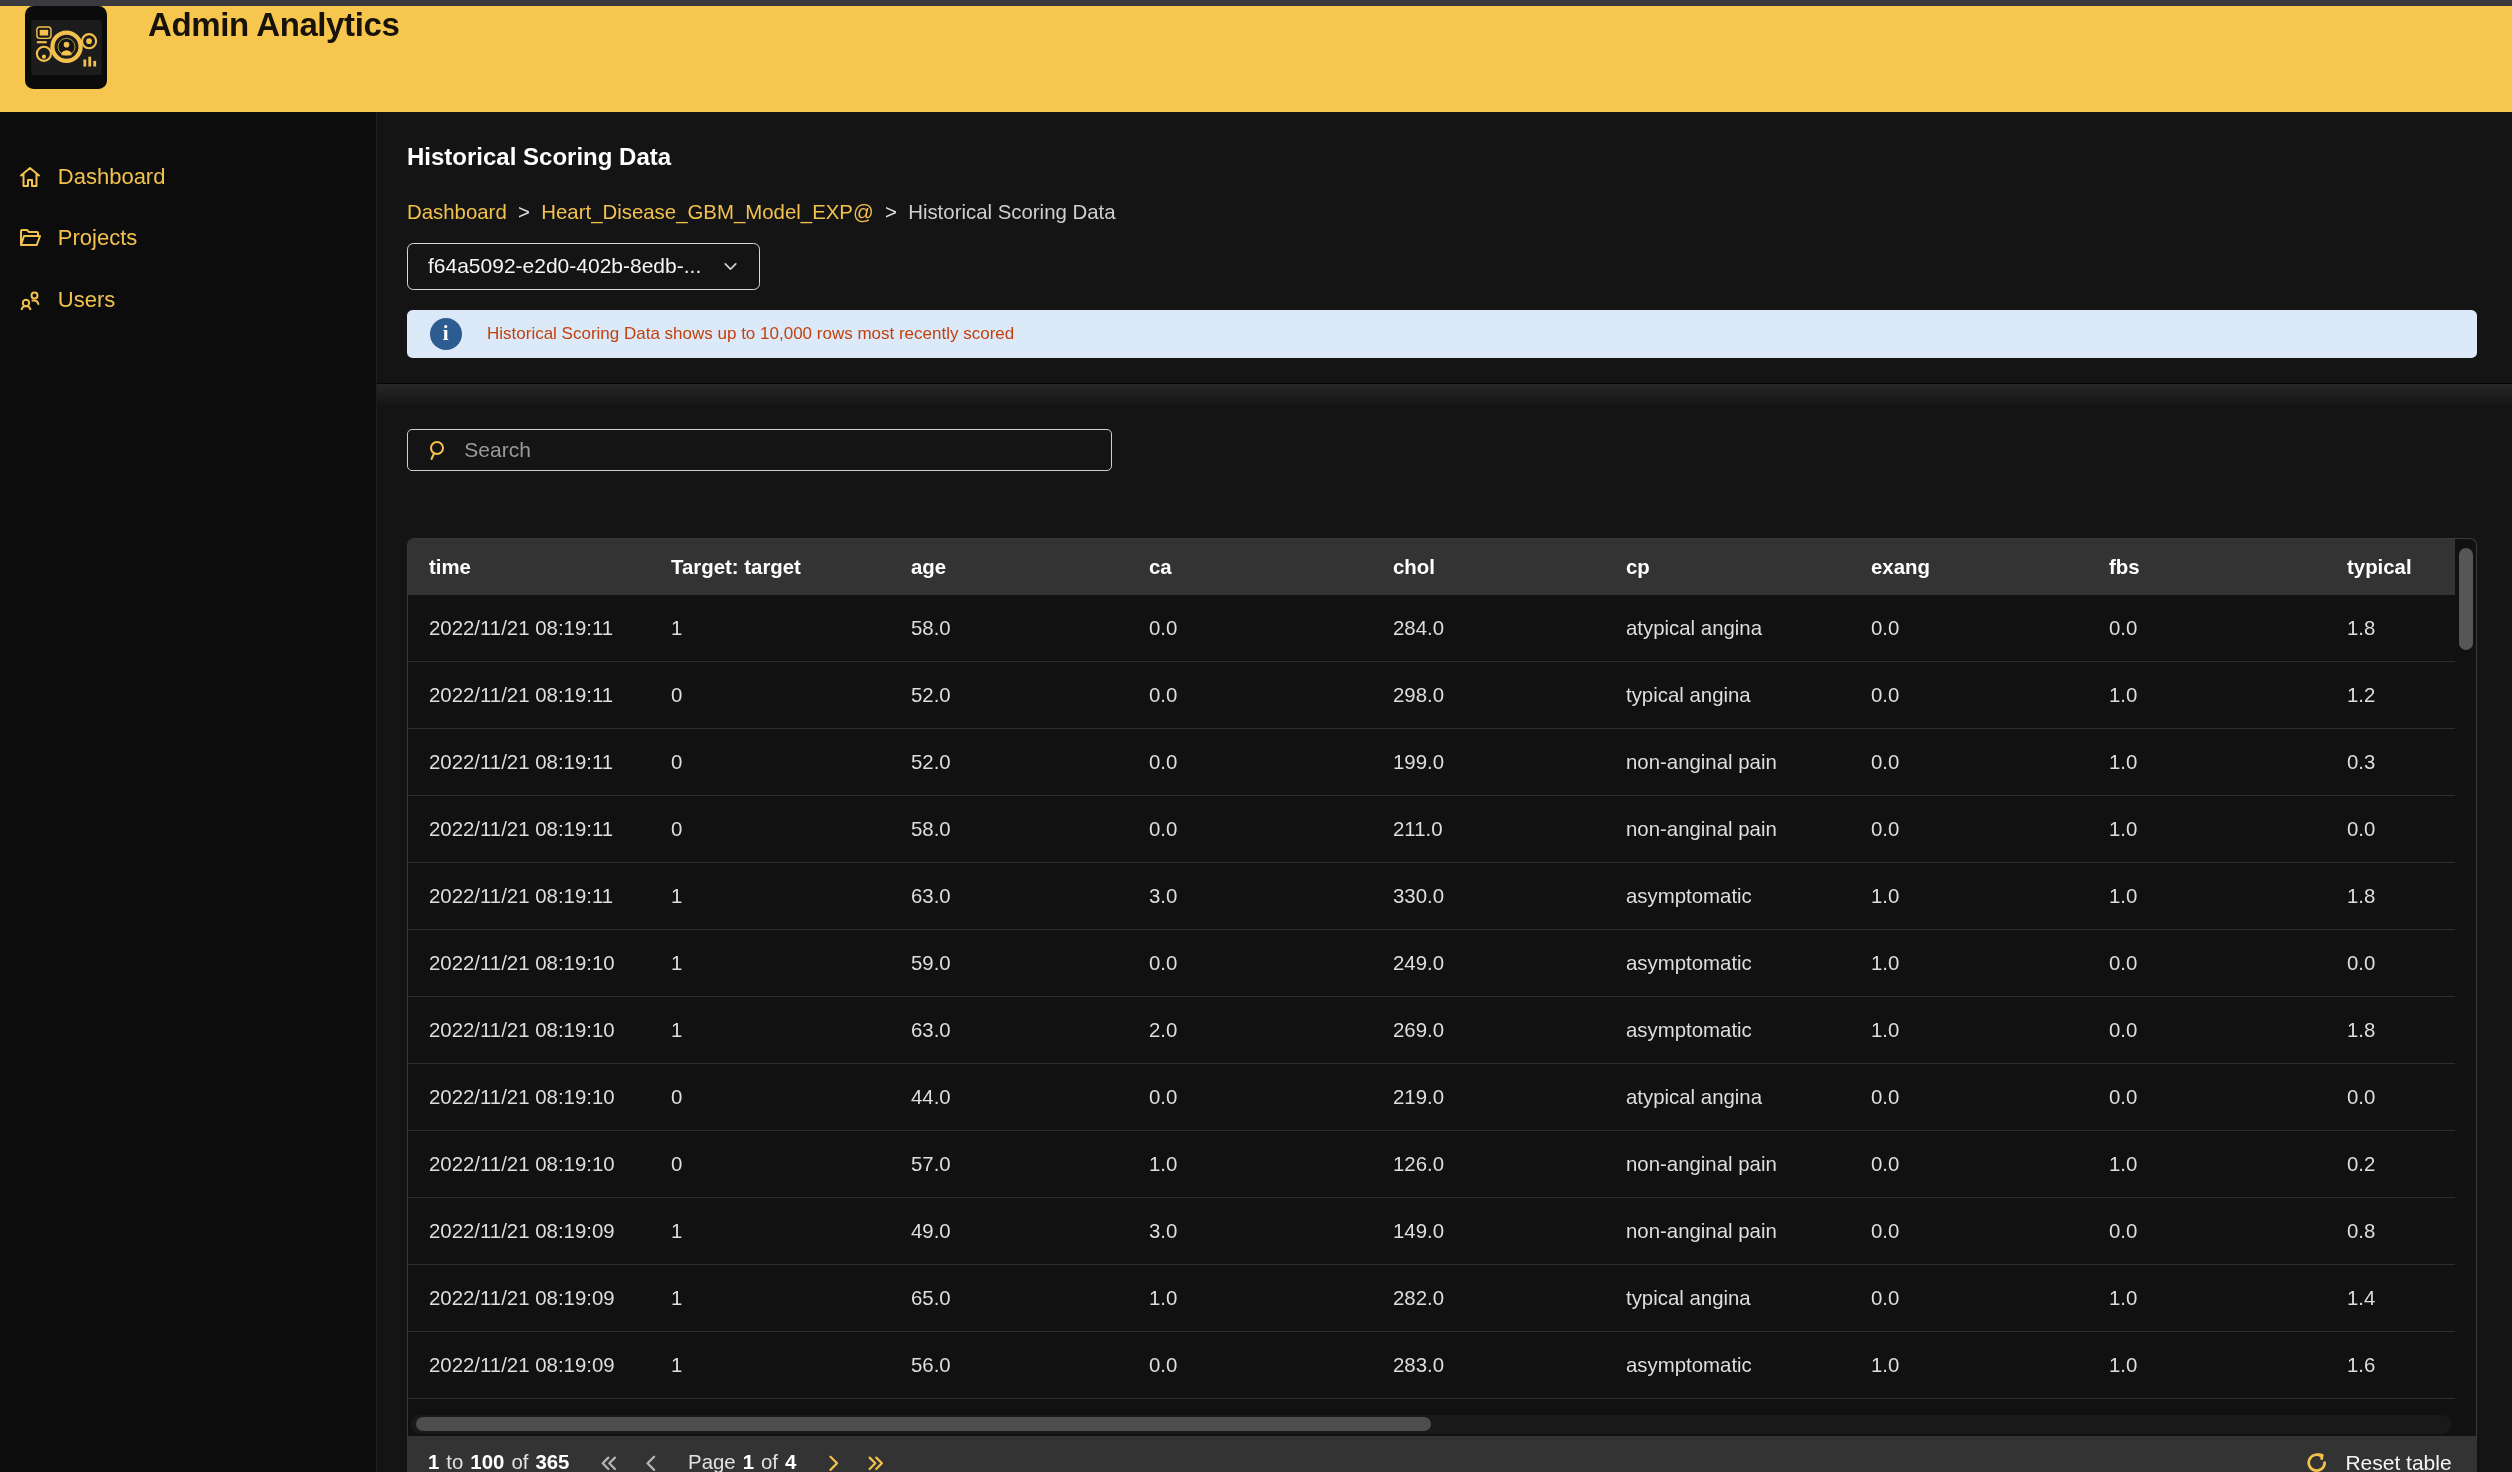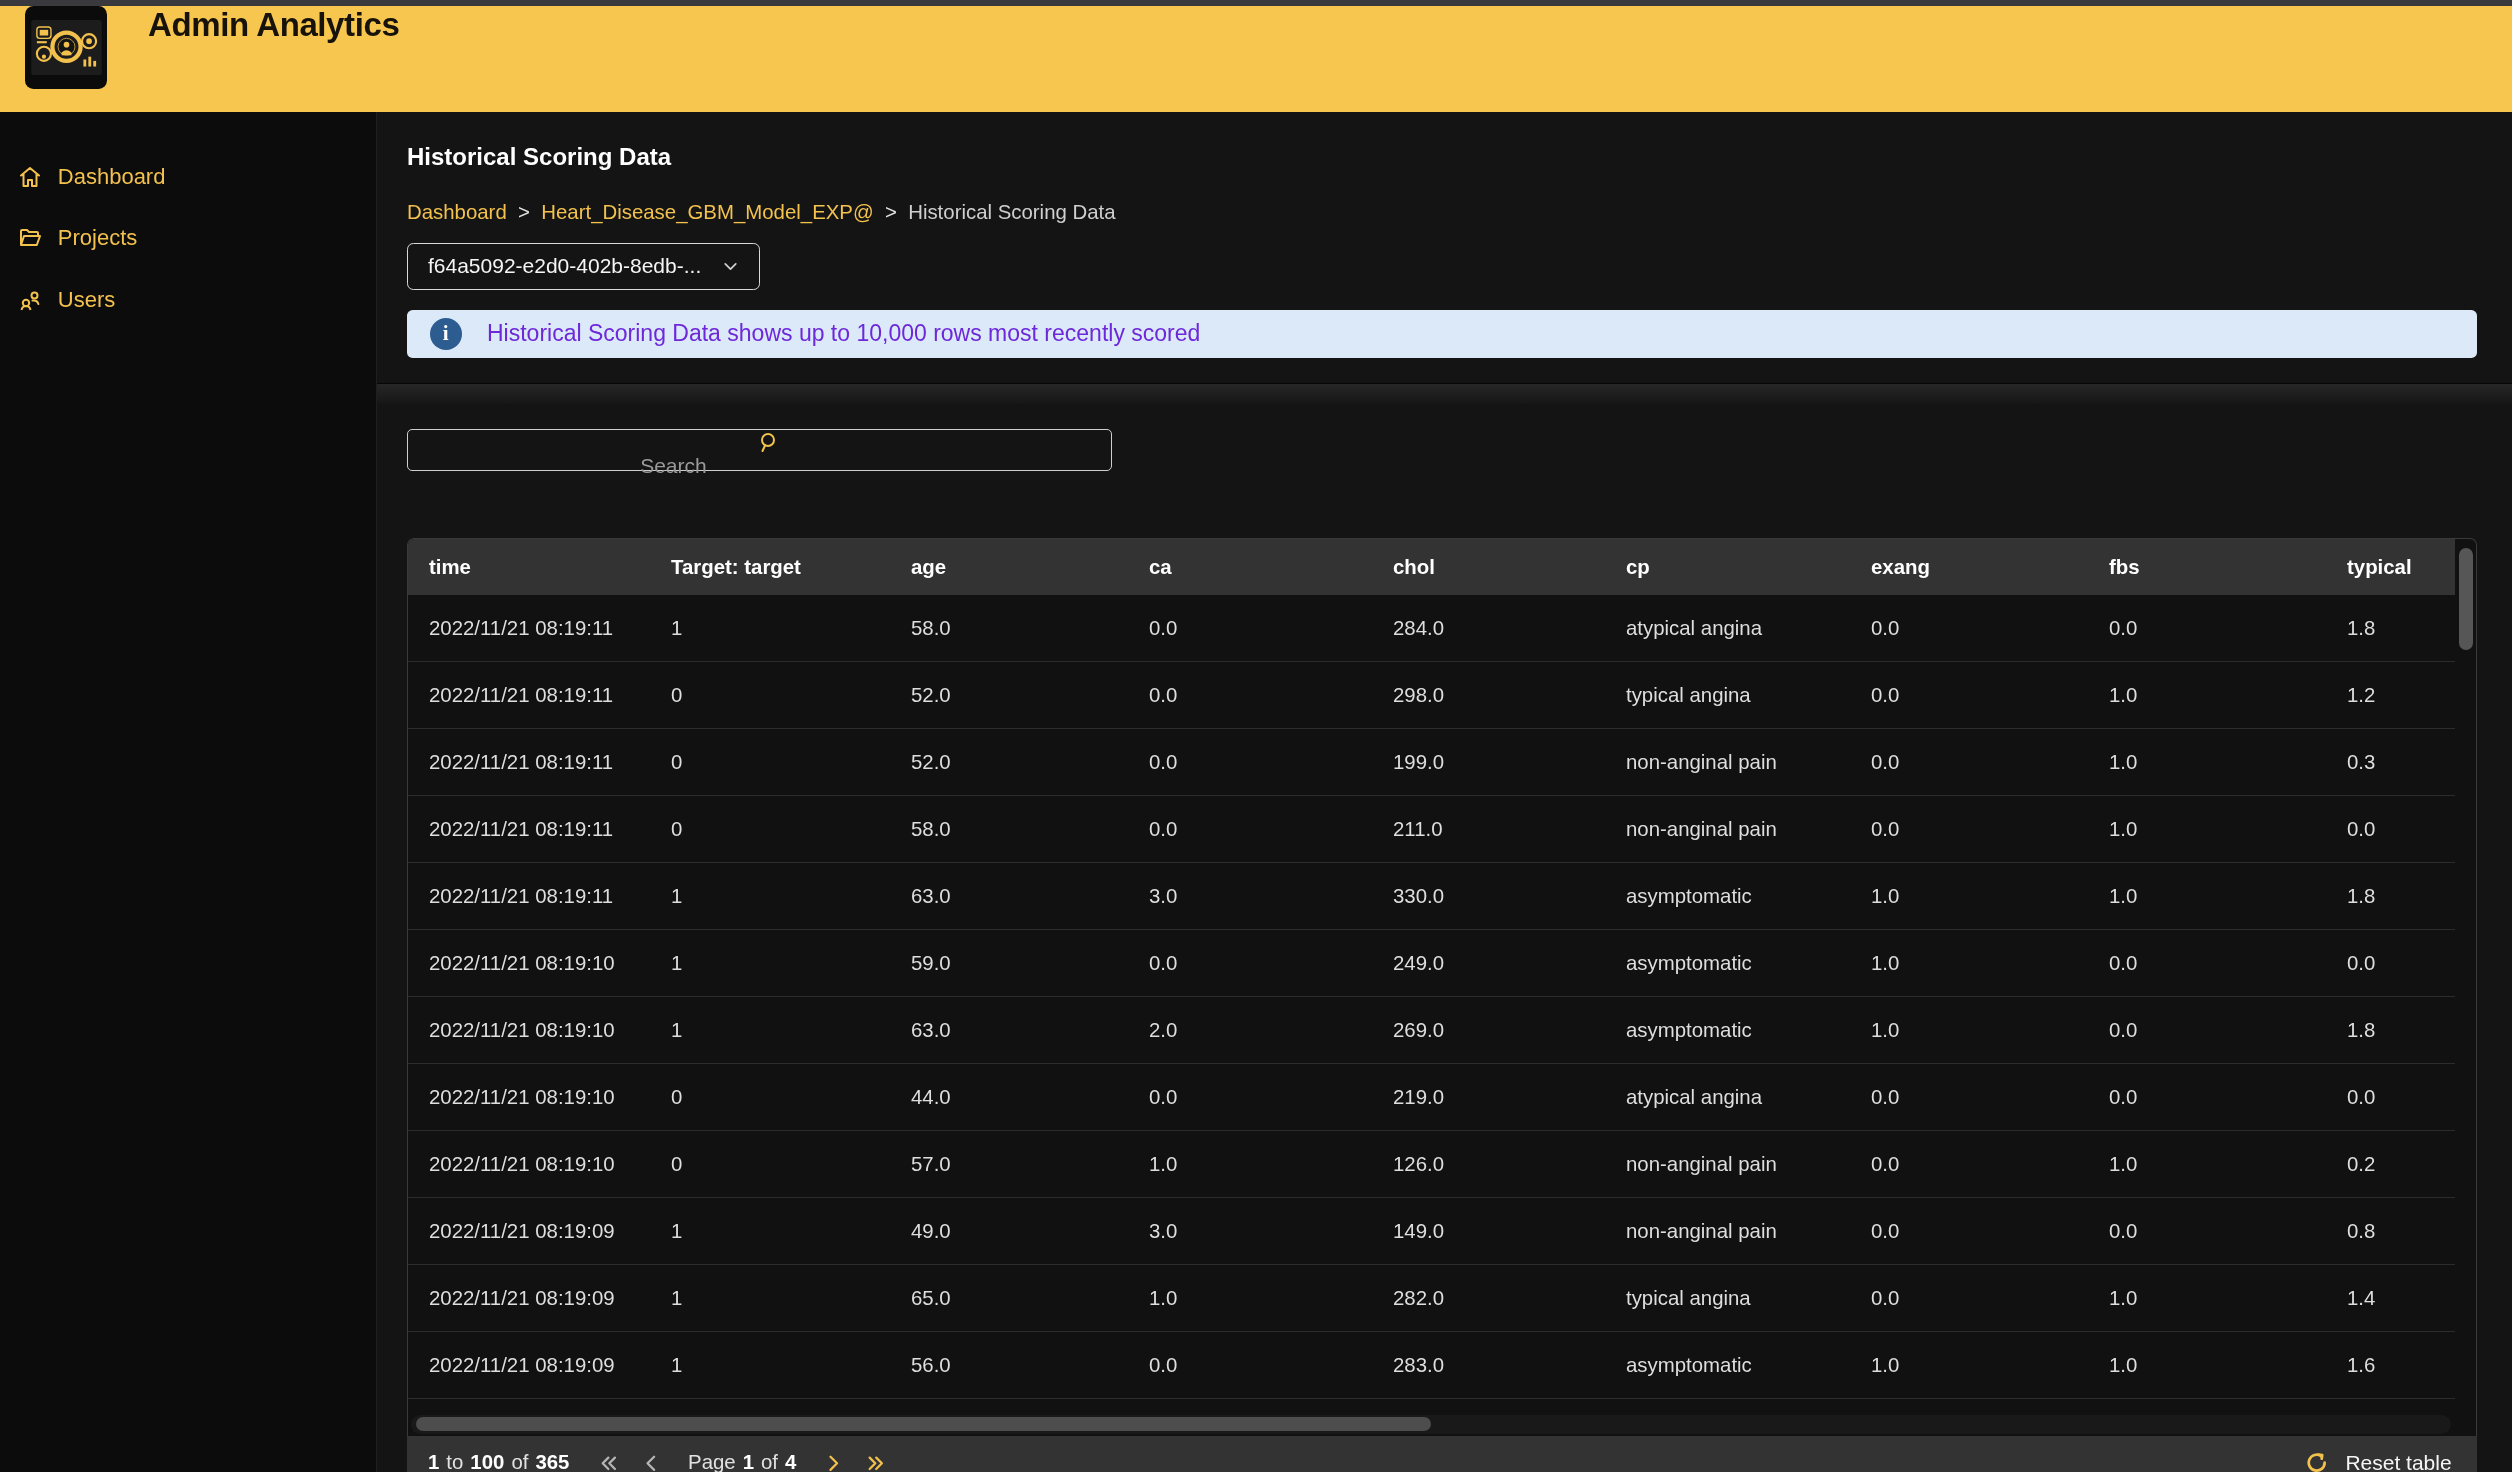--- a/index.html
+++ b/index.html
@@ -22,25 +22,25 @@
   .breadcrumb { margin-top:30px; display:flex; align-items:center; gap:11.3px; font-size:20.4px; }
   .crumb-link { color:#f2c14e; cursor:pointer; }
   .crumb-sep { color:#e3e3e3; }
   .crumb-current { color:#cfcfcf; }
   .id-dropdown { margin-top:18.3px; width:353px; height:47px; border:1.4px solid #d9d9d9; border-radius:6.3px; background:#141414;
                  display:flex; align-items:center; justify-content:space-between; padding:0 18.3px 0 20px; cursor:pointer;text-align:right; }
   .id-dropdown .val { color:#f5f5f5; font-size:21px; }
   .info-banner { margin-top:20px; height:48px; background:#dbe9f9; border-radius:5.6px; display:flex; align-items:center; padding-left:22.6px; }
   .info-icon { width:32px; height:32px; border-radius:50%; background:#2d5c90; color:#ffffff; font-size:21px; font-weight:700;
                display:flex; align-items:center; justify-content:center; font-family:"Liberation Serif", serif; flex:0 0 auto;}
-  .info-text { margin-left:25.4px; color:#6d28d9; font-size:23px; }
+  .info-text { margin-left:25.4px; color:#c2410c; font-size:17px; }
   .section-divider { margin-top:25.4px; height:21px; border-top:1.4px solid #060606; background:linear-gradient(#272727,#161616); }
   
   .toolbar { padding:25.4px 35px 0 30px; }
-  .search-box { width:705px; height:42px; border:1.4px solid #cfcfcf; border-radius:5px; display:flex; align-items:center; padding-left:18.3px; background:transparent;flex-direction:column; }
+  .search-box { width:705px; height:42px; border:1.4px solid #cfcfcf; border-radius:5px; display:flex; align-items:center; padding-left:18.3px; background:transparent; }
   .search-box svg { width:24px; height:24px; flex:0 0 auto; }
   .search-box input { flex:1; border:none; outline:none; background:transparent; color:#e8e8e8; font-size:21px; margin-left:14px; font-family:"Liberation Sans", sans-serif; }
   .search-box input::placeholder { color:#9a9a9a; }
   
   .table-wrap { margin:67px 35px 0 30px; height:898px; border:1.4px solid #3a3a3a; border-bottom:none; border-radius:7px 7px 0 0;
                 background:#111111; position:relative; overflow:hidden; }
   .cols { display:grid; grid-template-columns:242px 240px 238px 244px 233px 245px 238px 238px minmax(106px,1fr); padding-left:21px; }
   .thead { height:56px; background:#333333; width:calc(100% - 21px); align-items:center; }
   .thcell { color:#ffffff; font-size:20.4px; font-weight:700; cursor:pointer; }
   .tbody { width:calc(100% - 21px); }

